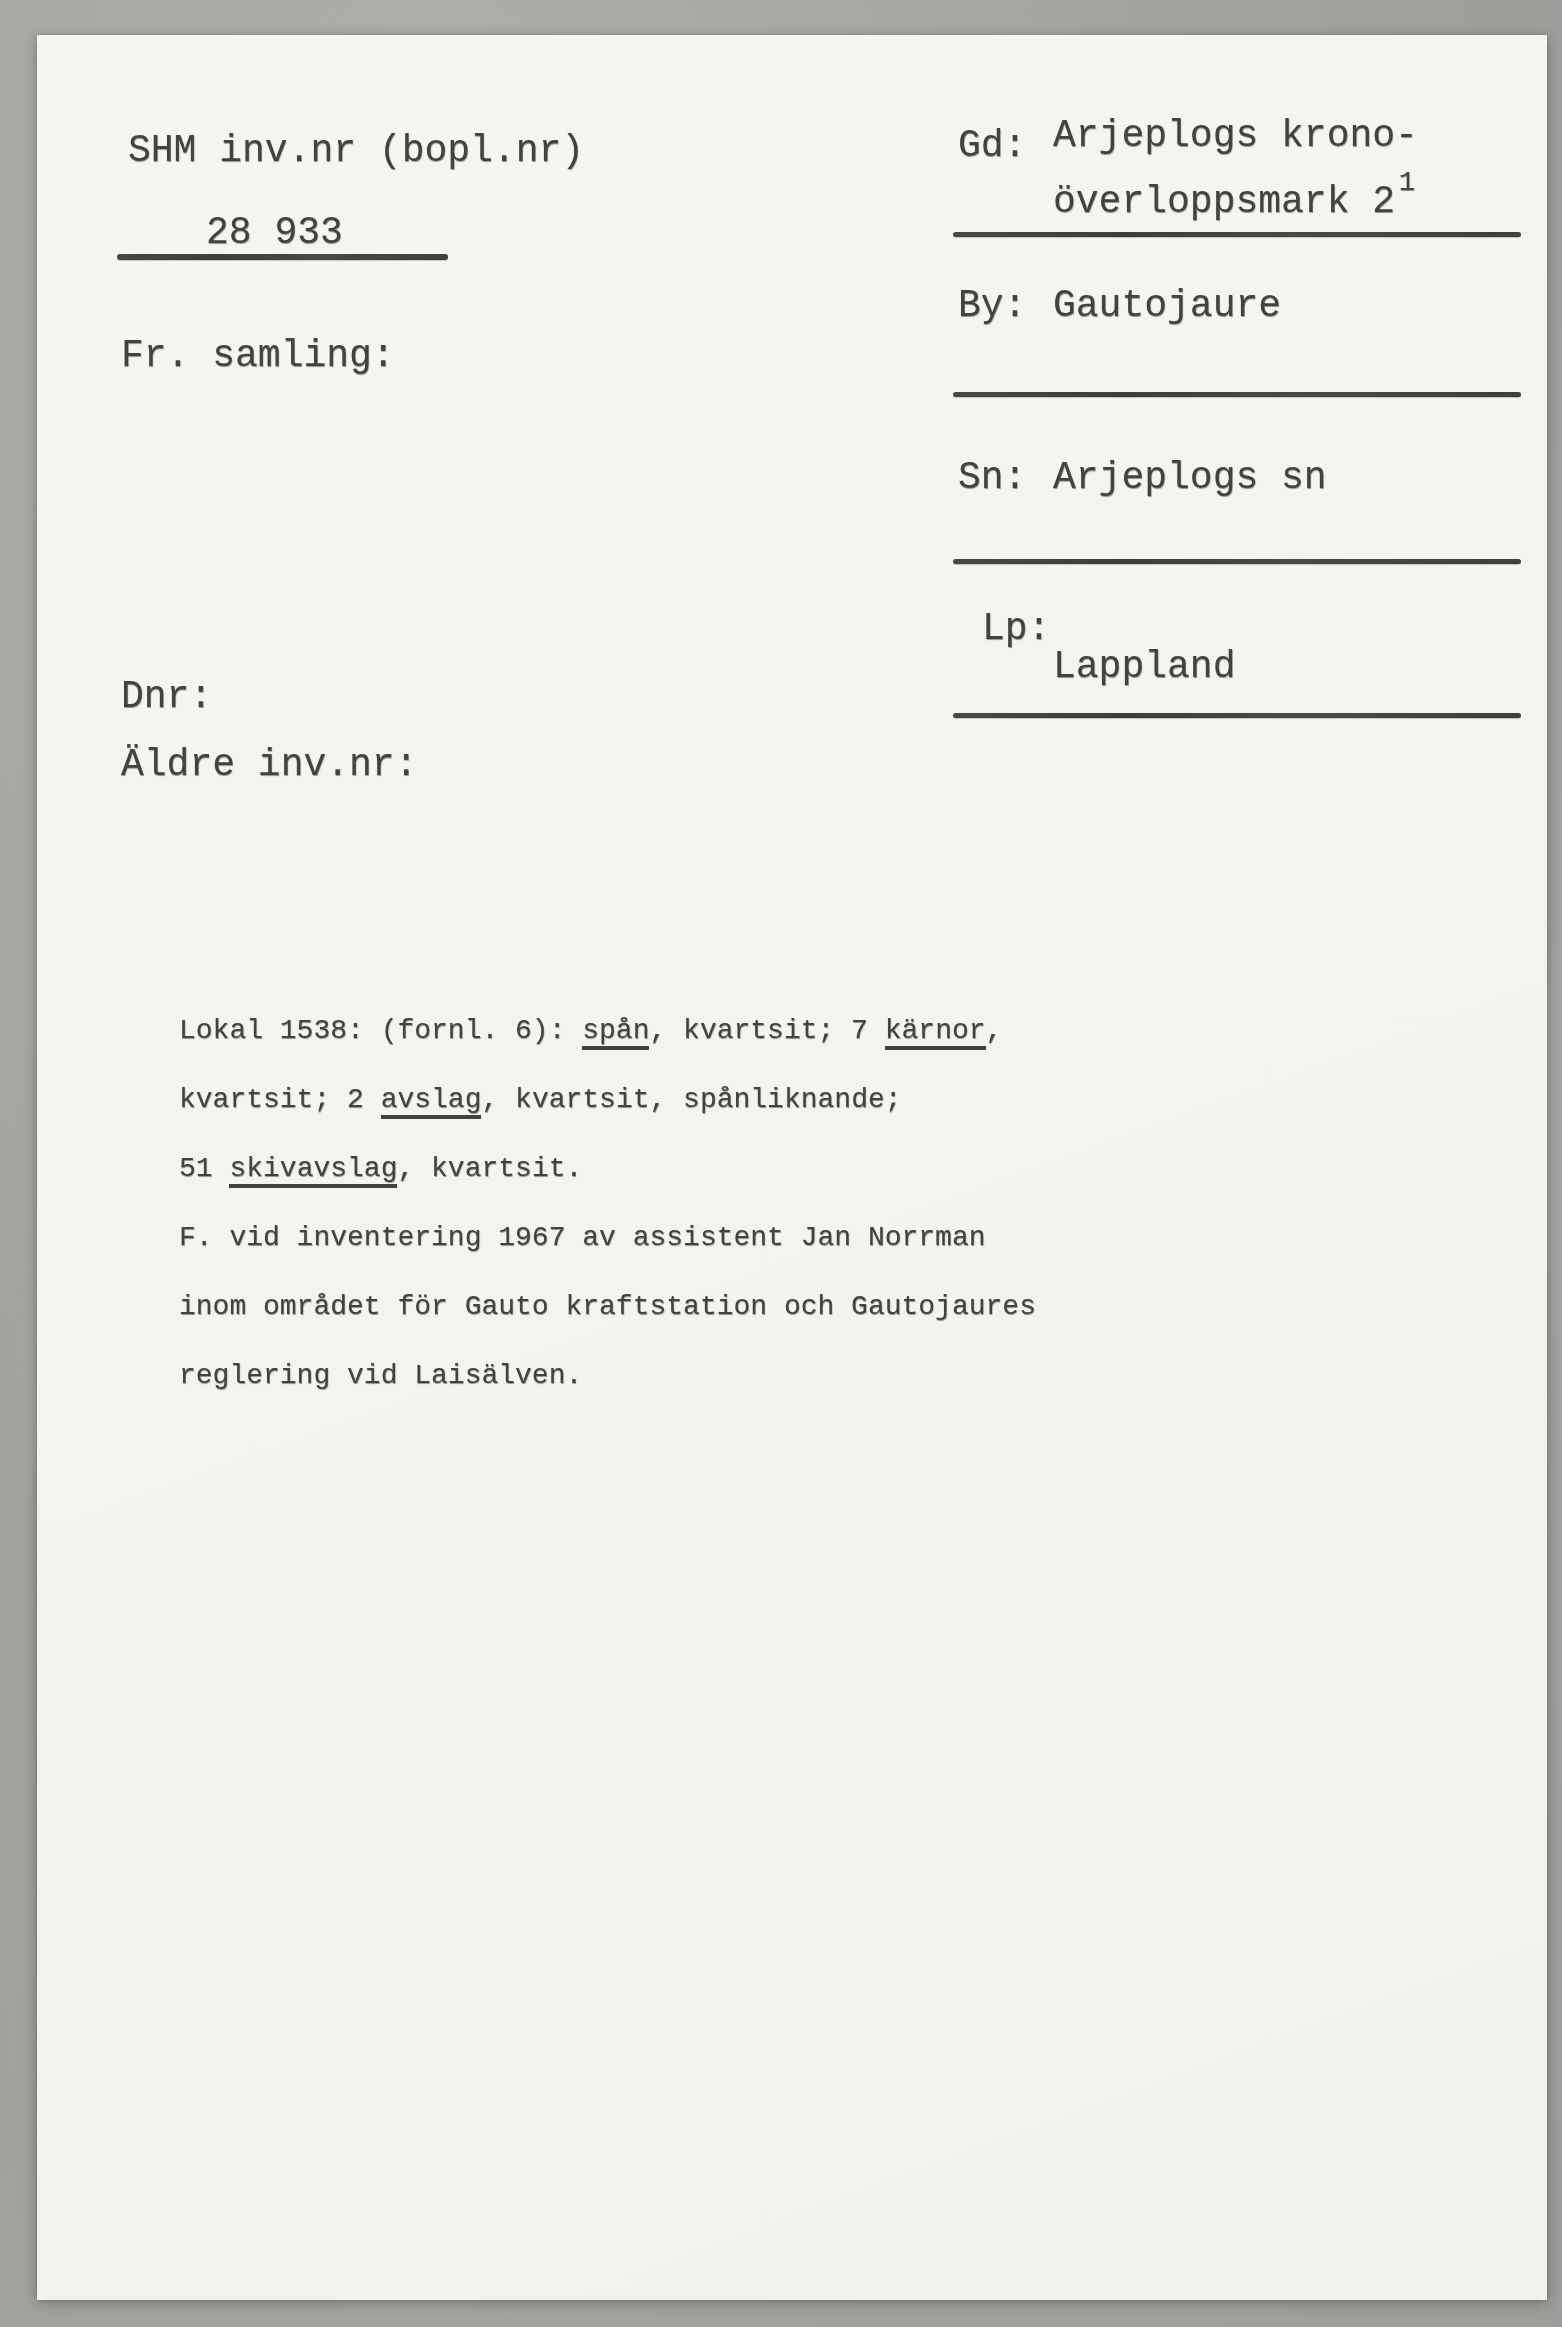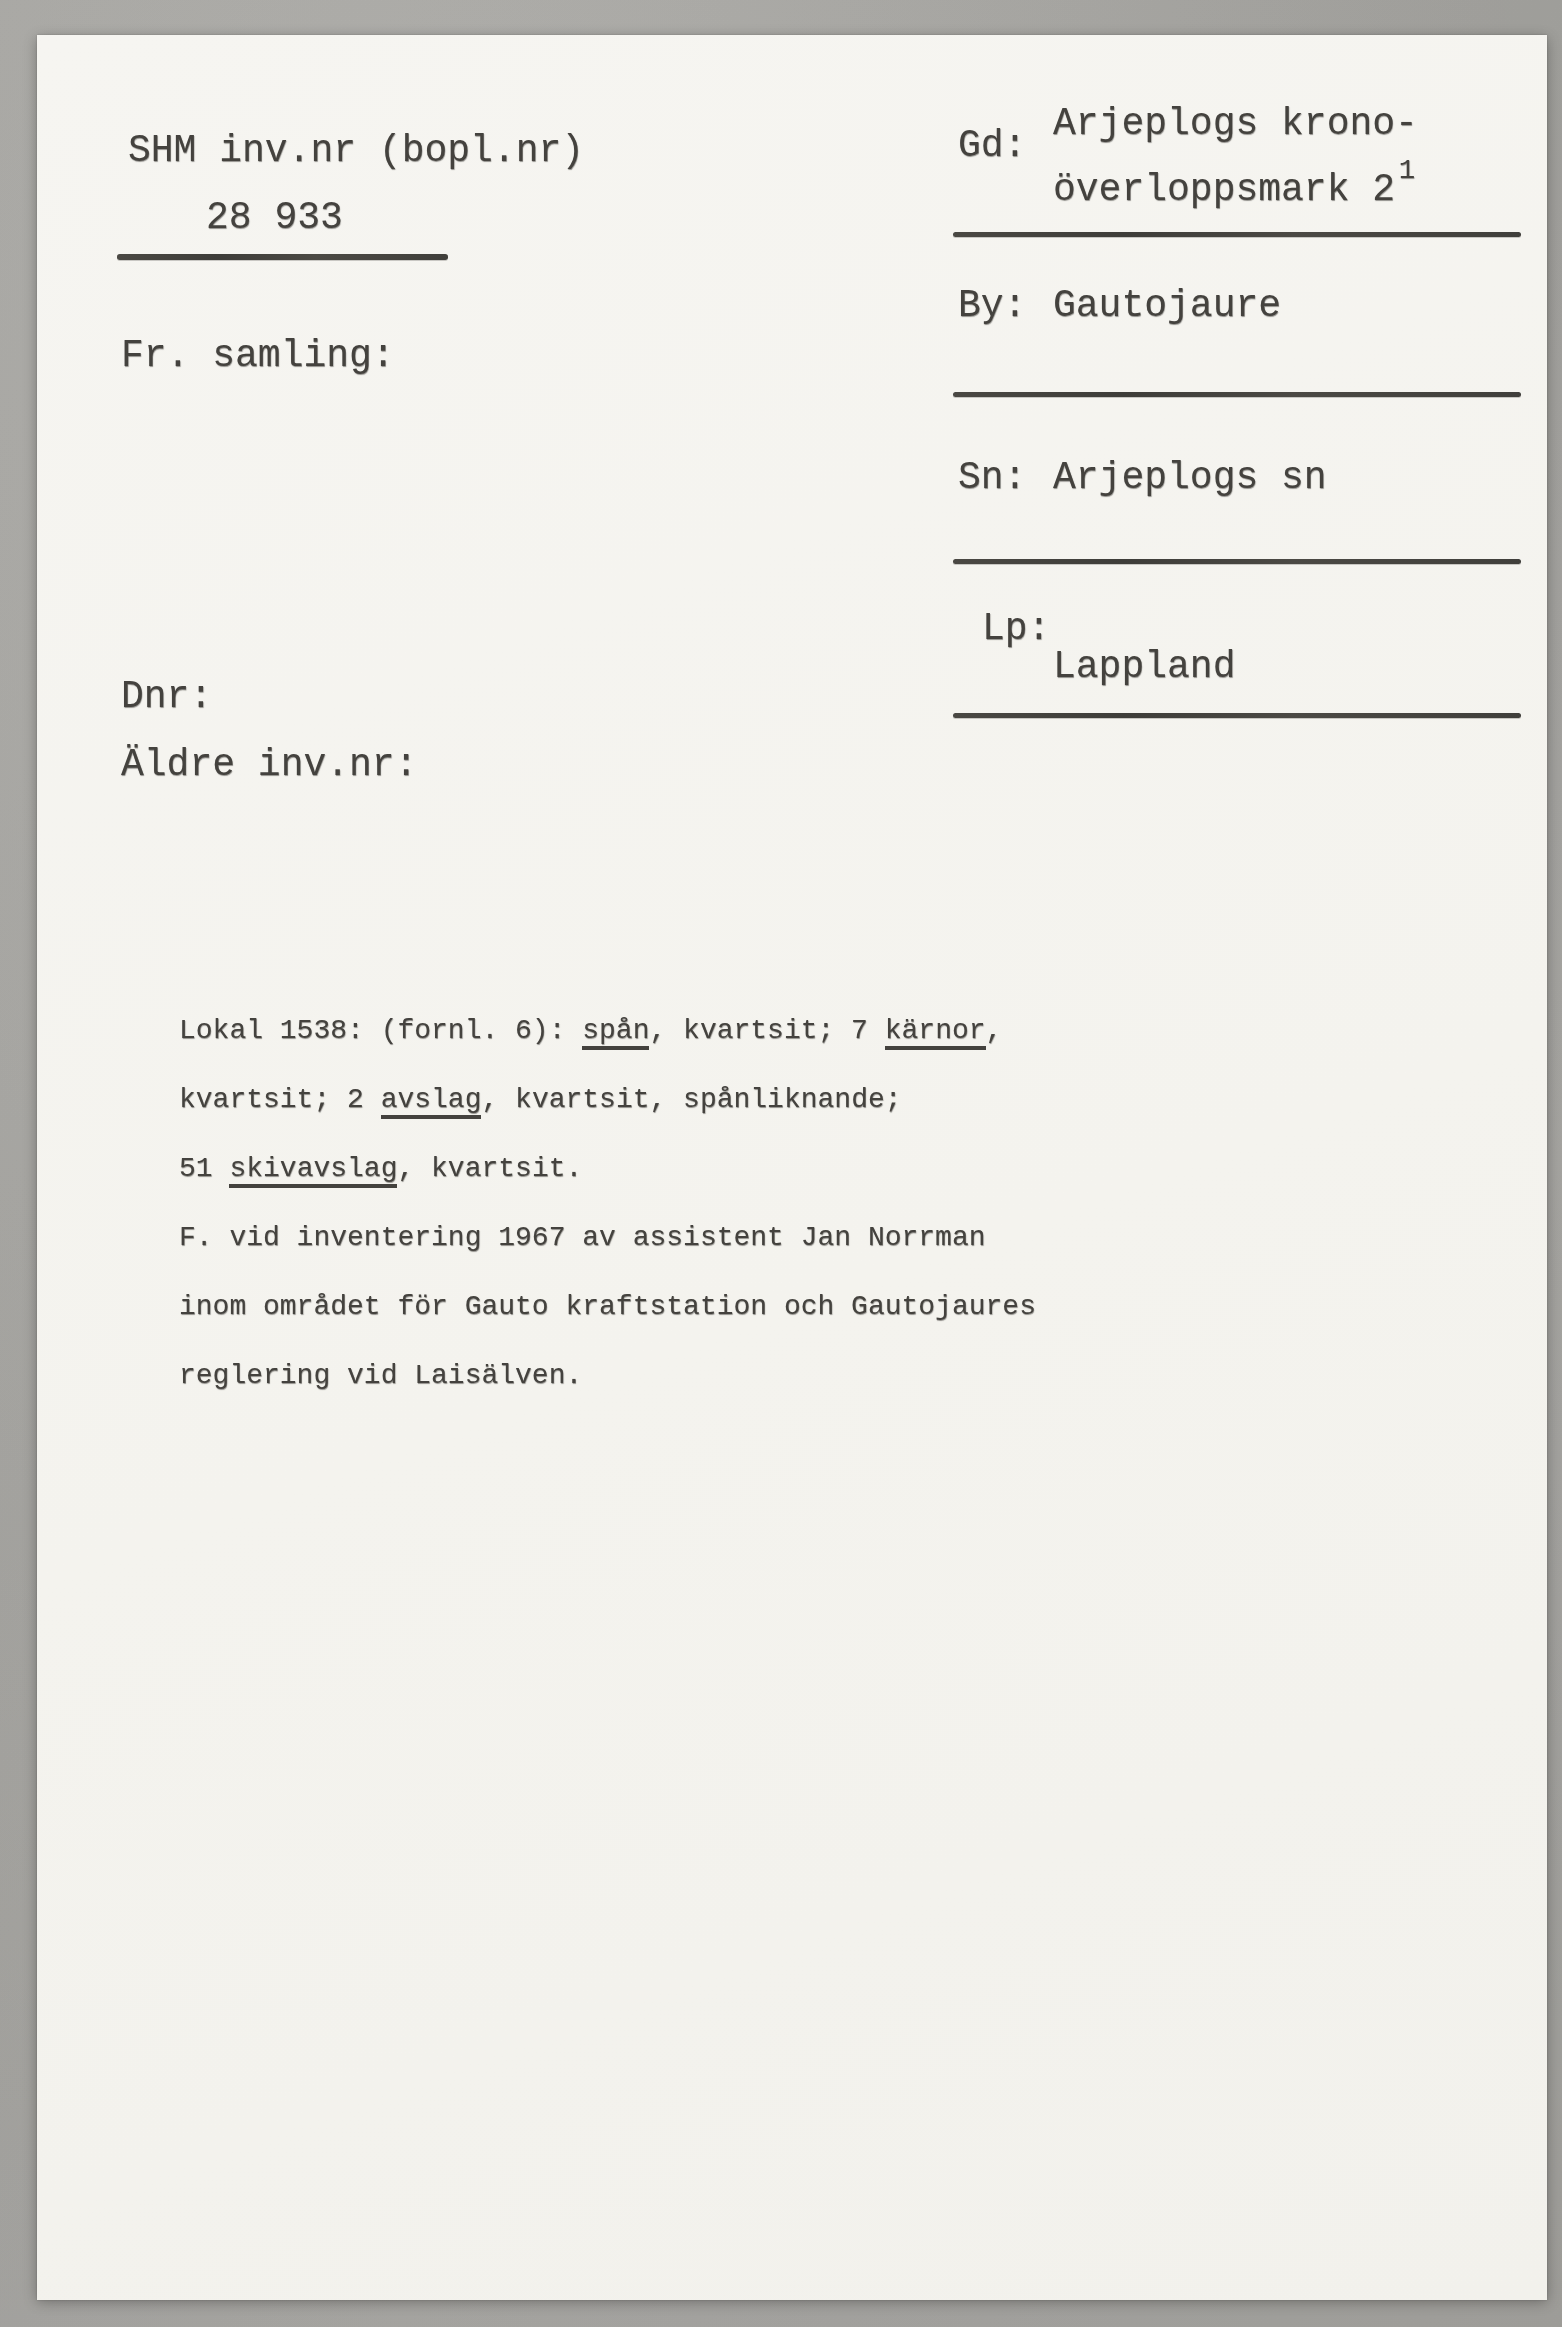--- a/index.html
+++ b/index.html
@@ -66,33 +66,33 @@
   }
   .gd-value { line-height: 66px; }
 </style>
 </head>
 <body>
 
 <div class="paper">
 
   <div class="ink" style="left:91px; top:97px;">SHM inv.nr (bopl.nr)</div>
 
-  <div class="ink" style="left:169px; top:164px;text-align:center;">28 933</div>
+  <div class="ink" style="left:169px; top:179px;text-align:center;">28 933</div>
 
   <div class="rule" style="left:80px; top:219px; width:331px; height:5.5px;"></div>
 
   <div class="ink" style="left:84px; top:302px;">Fr. samling:</div>
 
   <div class="ink" style="left:84px; top:643px;">Dnr:</div>
 
   <div class="ink" style="left:84px; top:711px;">Äldre inv.nr:</div>
 
   <div class="ink" style="left:921px; top:92px;">Gd:</div>
 
-  <div class="ink gd-value" style="left:1016px; top:56px;"><span>Arjeplogs krono-</span><br><span>överloppsmark 2</span><sup class="sup">1</sup></div>
+  <div class="ink gd-value" style="left:1016px; top:68px;"><span>Arjeplogs krono-</span><br><span>överloppsmark 2</span><sup class="sup">1</sup></div>
 
   <div class="rule" style="left:916px; top:197px; width:568px;"></div>
 
   <div class="ink" style="left:921px; top:252px;">By:</div>
 
   <div class="ink" style="left:1016px; top:252px;">Gautojaure</div>
 
   <div class="rule" style="left:916px; top:357px; width:568px;"></div>
 
   <div class="ink" style="left:921px; top:424px;">Sn:</div>

